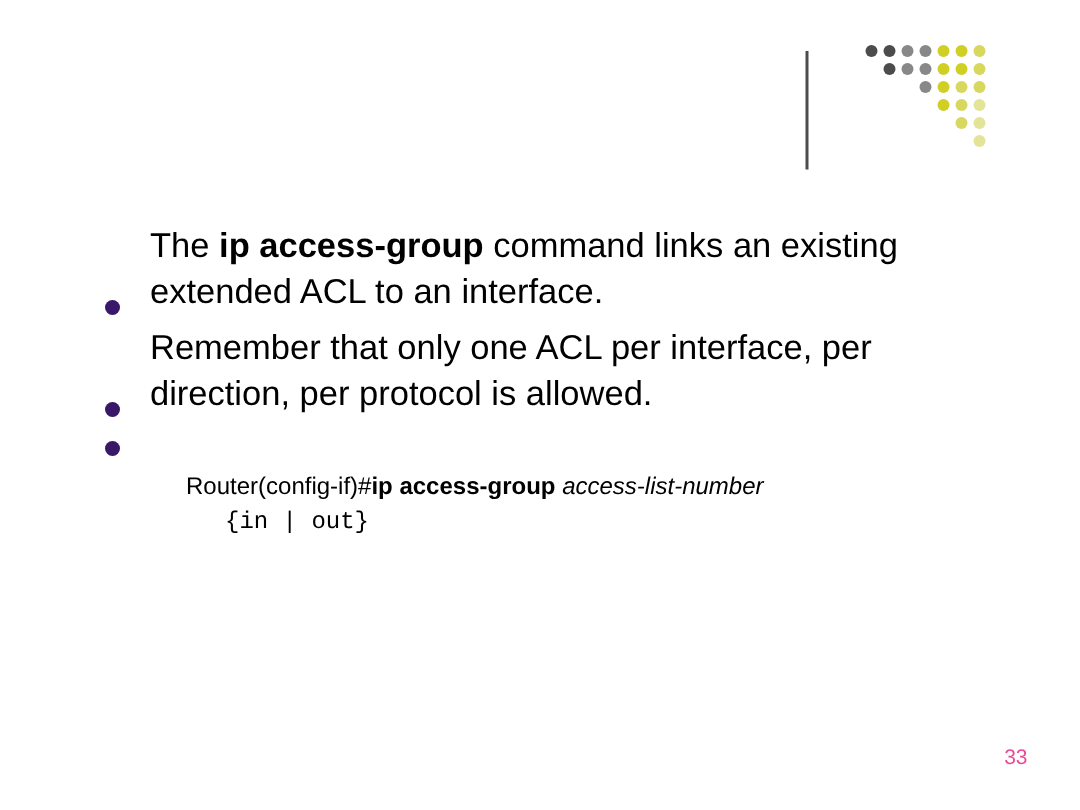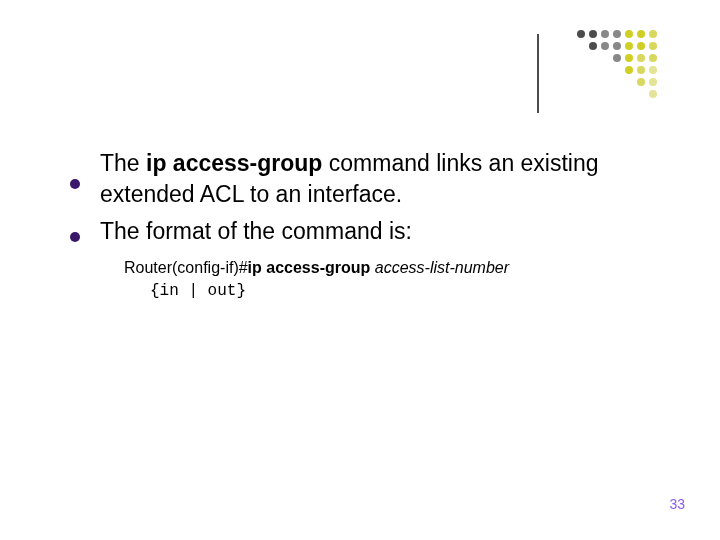--- a/index.html
+++ b/index.html
@@ -43,21 +43,21 @@
       border-radius: 50%;
     }
     .content {
       position: absolute;
       top: 148px;
       left: 70px;
       width: 590px;
     }
     .bullet-item {
       display: flex;
-      align-items: center;
+      align-items: flex-end;
       margin-bottom: 6px;
     }
     .bullet {
       width: 10px;
       height: 10px;
       background: #3a1869;
       border-radius: 50%;
       margin-top: 10px;
       flex-shrink: 0;
     }
@@ -83,21 +83,21 @@
     .sub-indent {
       margin-left: 26px;
       display: block;
       font-family: Liberation Mono, monospace;
     }
     .page-number {
       position: absolute;
       bottom: 28px;
       right: 35px;
       font-size: 14px;
-      color: #8b5cf6;
+      color: #ec4899;
     }
   </style>
 </head>
 <body>
 
 <div class="deco-lines">
   <div class="deco-line"></div>
 </div>
 
 <div class="deco-dots">
@@ -133,26 +133,29 @@
 
 <div class="content">
 
   <div class="bullet-item">
     <div class="bullet"></div>
     <div class="bullet-text">
       <span>The </span><span class="bold">ip access-group</span><span> command links an existing extended ACL to an interface.</span>
     </div>
   </div>
 
+  <div class="bullet-item">
+    <div class="bullet"></div>
+    <div class="bullet-text">
+      <span>Remember that only one ACL per interface, per direction, per protocol is allowed.</span>
+    </div>
+  </div>
 
   <div class="bullet-item">
     <div class="bullet"></div>
-    <div class="bullet-text">
-      <span>The format of the command is:</span>
-    </div>
   </div>
 
   <div class="sub-text">
     <span>Router(config-if)#</span><span class="bold">ip access-group</span><span class="italic"> access-list-number</span>
     <span class="sub-indent">{in | out}</span>
   </div>
 
 </div>
 
 <div class="page-number">33</div>

